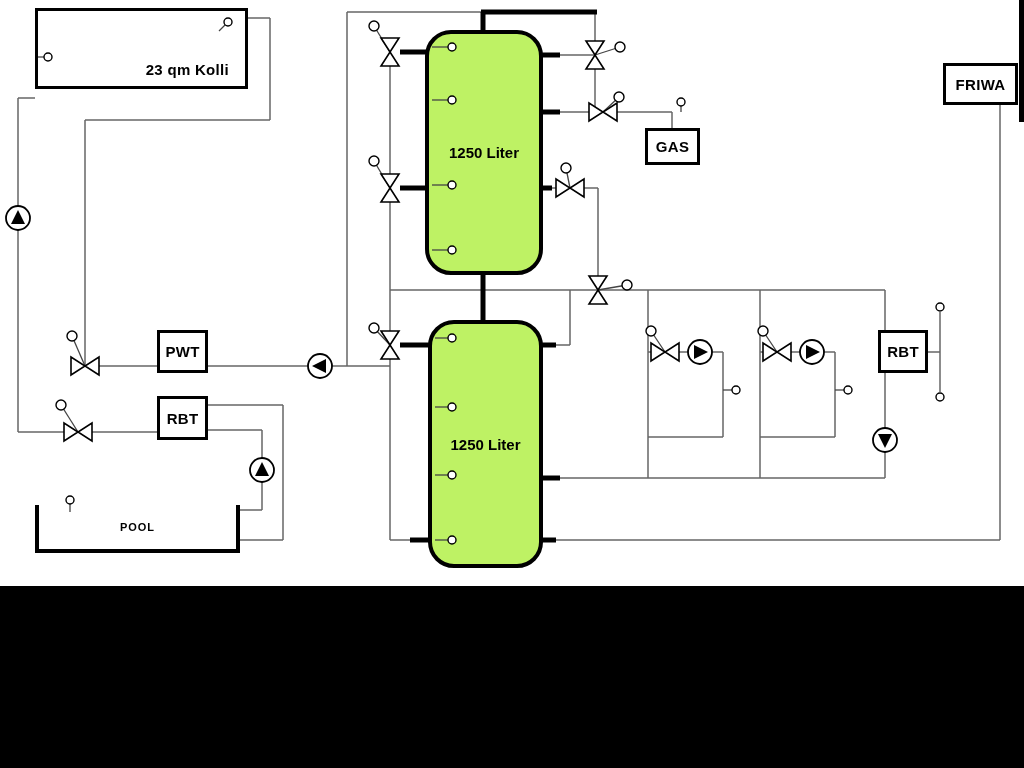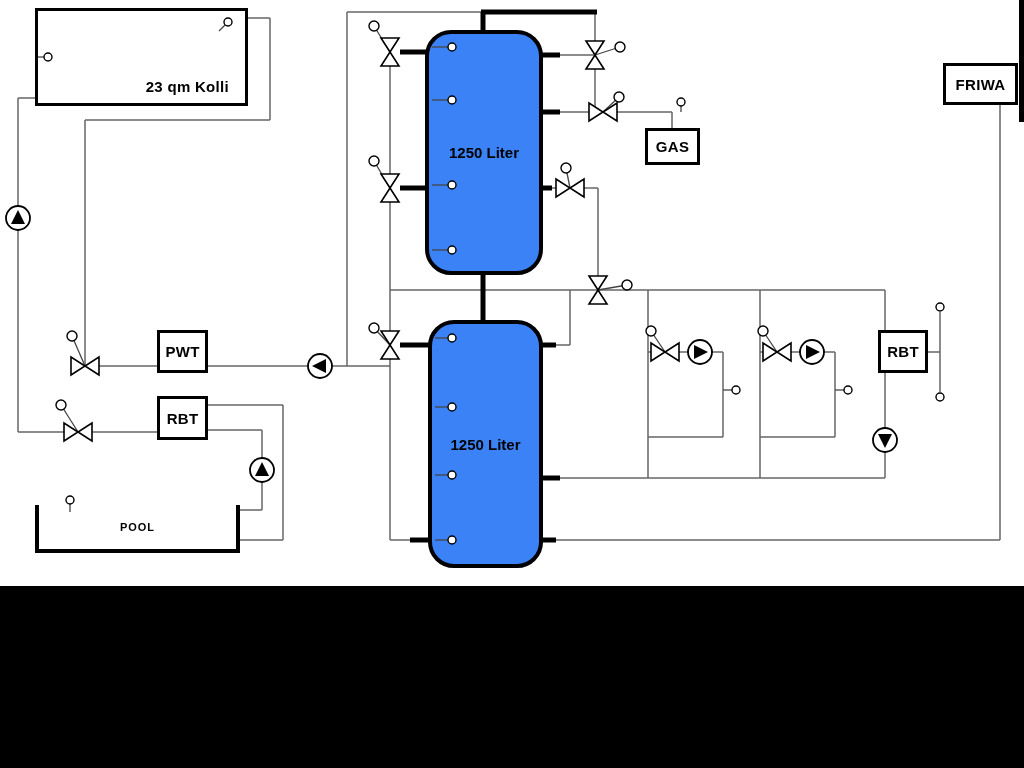--- a/index.html
+++ b/index.html
@@ -17,21 +17,21 @@
   .box{
     position:absolute;box-sizing:border-box;
     border:3px solid var(--outline,#000);background:#fff;
     display:flex;align-items:center;justify-content:center;
     font-weight:bold;font-size:15px;color:#000;letter-spacing:0.3px;
   }
   .collector{align-items:flex-end;justify-content:flex-end;
     padding:0 16px 8px 0;}
   .tank{
     position:absolute;box-sizing:border-box;
-    border:4px solid var(--outline,#000);border-radius:26px;background:#3b82f6;
+    border:4px solid var(--outline,#000);border-radius:26px;background:#bef264;
     display:flex;align-items:center;justify-content:center;
     font-weight:bold;font-size:15px;color:#000;
   }
   .pool{
     position:absolute;box-sizing:border-box;
     border:4px solid var(--outline,#000);border-top:none;background:#fff;
     display:flex;align-items:center;justify-content:center;
     font-weight:bold;font-size:11px;color:#000;letter-spacing:1px;
   }
   .mask{position:absolute;background:var(--mask,#000);}
@@ -97,21 +97,21 @@
       <line class="pipe-thick" x1="541" y1="188" x2="552" y2="188"></line>
       <line class="pipe-thick" x1="483" y1="273" x2="483" y2="322"></line>
       <line class="pipe-thick" x1="400" y1="345" x2="430" y2="345"></line>
       <line class="pipe-thick" x1="541" y1="345" x2="556" y2="345"></line>
       <line class="pipe-thick" x1="541" y1="478" x2="560" y2="478"></line>
       <line class="pipe-thick" x1="410" y1="540" x2="430" y2="540"></line>
       <line class="pipe-thick" x1="541" y1="540" x2="556" y2="540"></line>
     </g>
   </svg>
 
-  <div class="box collector" style="left:35px;top:8px;width:213px;height:98px;">
+  <div class="box collector" style="left:35px;top:8px;width:213px;height:81px;">
     <span>23 qm Kolli</span>
   </div>
 
   <div class="tank" style="left:425px;top:30px;width:118px;height:245px;">
     <span>1250 Liter</span>
   </div>
 
   <div class="tank" style="left:428px;top:320px;width:115px;height:248px;">
     <span>1250 Liter</span>
   </div>

